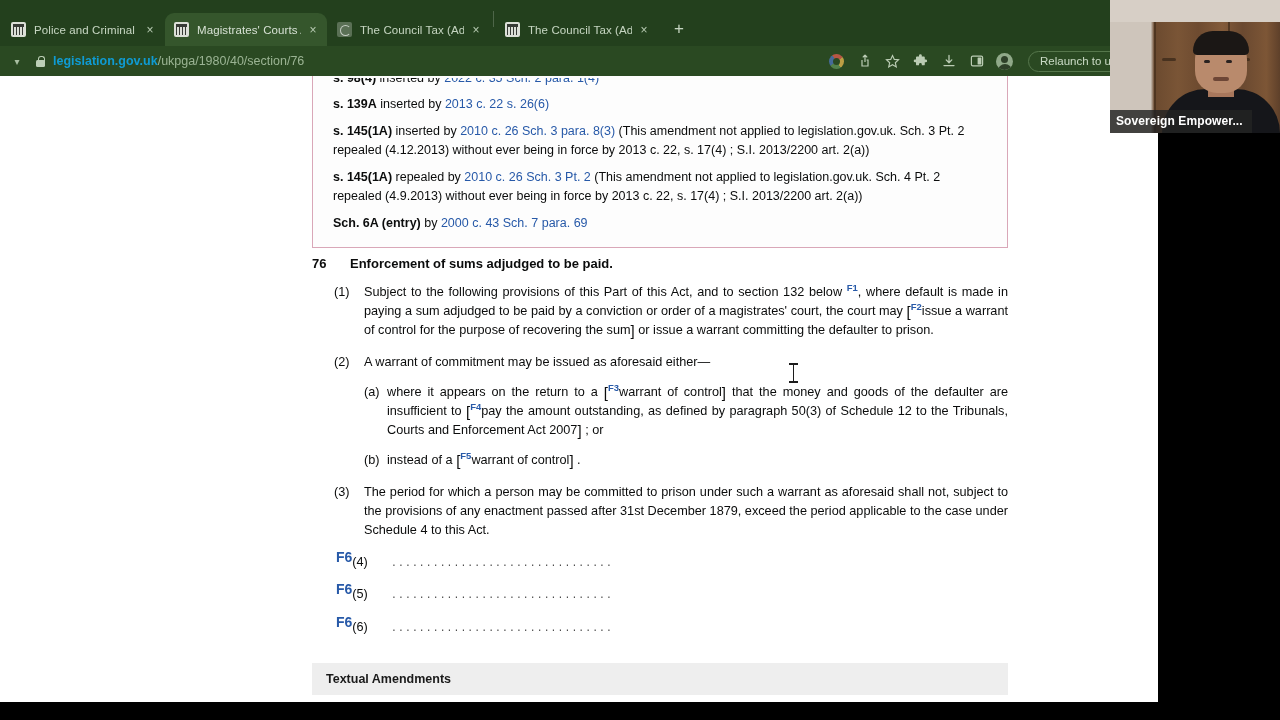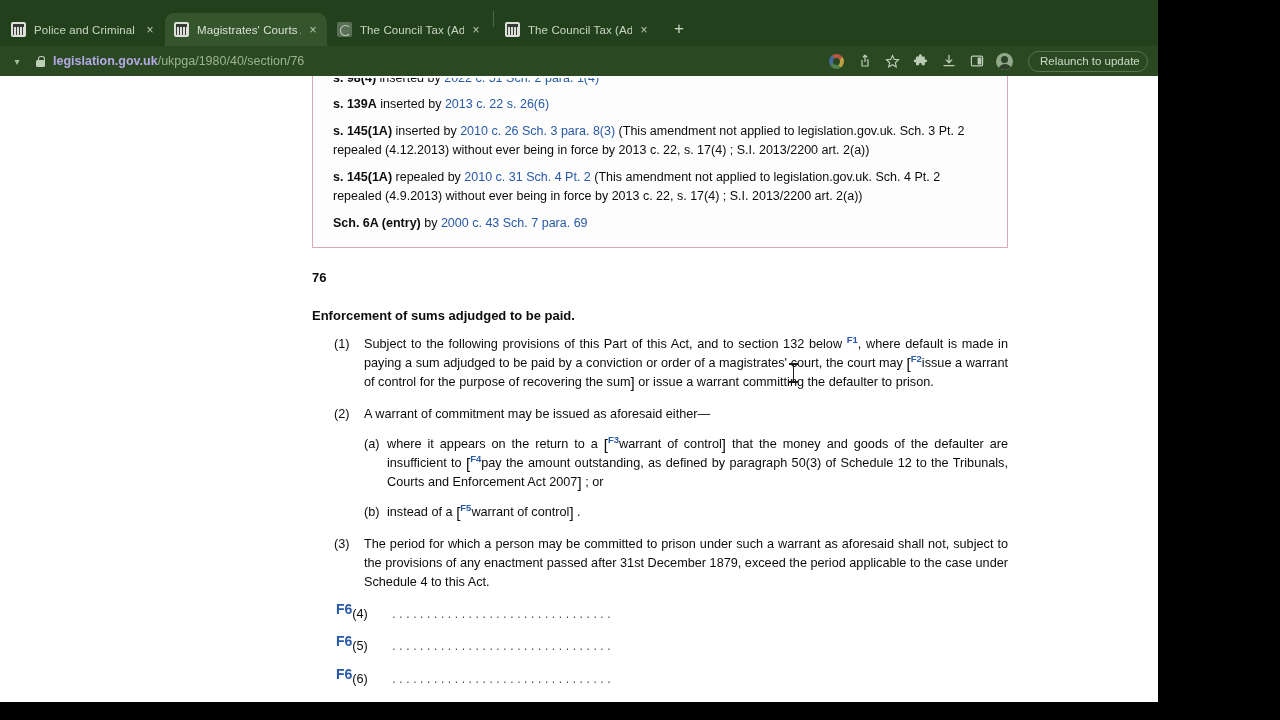--- a/index.html
+++ b/index.html
@@ -97,21 +97,21 @@
   }
   .lock-icon::before{
     content:""; position:absolute; left:0; bottom:0; width:9px; height:6.5px;
     background:#cfdfc9; border-radius:1.5px;
   }
   .lock-icon::after{
     content:""; position:absolute; left:2px; top:0; width:5px; height:6px;
     border:1.4px solid #cfdfc9; border-bottom:none; border-radius:3px 3px 0 0;
   }
   #url { font-size: 12.5px; color: #a9c0a2; white-space: nowrap; overflow: hidden; }
-  #url b { color: #c4b5fd; font-weight: 700; }
+  #url b { color: #0ea5e9; font-weight: 700; }
   #tb-right { display: flex; align-items: center; gap: 11px; padding-right: 2px; }
   .tbicon { width: 17px; height: 17px; position: relative; color:#cddcc7; display:flex; align-items:center; justify-content:center; }
   .tbicon svg { display:block; }
   #relaunch {
     height: 21px; padding: 0 11px; margin-left: 4px;
     border: 1px solid #5d7d53; border-radius: 11px;
     font-size: 11.5px; color: #dcead8; display: flex; align-items: center;
     white-space: nowrap; max-width: 120px; overflow: hidden;
   }
   #g-icon {
@@ -152,21 +152,21 @@
     margin-top: 7px;
   }
   .amend-line:first-child{ margin-top:0; }
   .amend-line b { font-weight: 700; text-align: right; }
   .lk { color: #2759a8; }
   .clipped-row{ height:10px; overflow:hidden; position:relative; }
   .clipped-row .amend-line{ position:absolute; bottom:0; left:0; right:0; }
 
   
   #sec-head {
-    display: flex; margin-top: 22px; align-items: baseline; flex-direction: column;
+    display: flex; margin-top: 8px; align-items: baseline;
   }
   #sec-num { width: 38px; font-size: 13px; font-weight: 700; flex: 0 0 38px; }
   #sec-title { font-size: 13px; font-weight: 700; }
 
   .subsec {
     display: flex; margin-top: 12px; font-size: 12.7px; line-height: 19.2px;
   }
   .subsec .num { flex: 0 0 52px; text-align: left; padding-left: 22px; }
   .subsec .body { flex: 1 1 auto; text-align: justify; }
   .para {
@@ -362,35 +362,35 @@
         <div id="relaunch">Relaunch to update</div>
       </div>
     </div>
 
     <div id="viewport">
       <div id="page">
 
         <div id="amend-box">
           <div class="clipped-row">
             <div class="amend-line">
-              <b>s. 98(4)</b><span> inserted by </span><span class="lk">2022 c. 51 Sch. 2 para. 1(4)</span>
+              <b>s. 98(4)</b><span> inserted by </span><span class="lk">2022 c. 35 Sch. 2 para. 1(4)</span>
             </div>
           </div>
 
 
           <div class="amend-line">
             <b>s. 139A</b><span> inserted by </span><span class="lk">2013 c. 22 s. 26(6)</span>
           </div>
 
           <div class="amend-line">
             <b>s. 145(1A)</b><span> inserted by </span><span class="lk">2010 c. 26 Sch. 3 para. 8(3)</span><span> (This amendment not applied to legislation.gov.uk. Sch. 3 Pt. 2 repealed (4.12.2013) without ever being in force by 2013 c. 22, s. 17(4) ; S.I. 2013/2200 art. 2(a))</span>
           </div>
 
           <div class="amend-line">
-            <b>s. 145(1A)</b><span> repealed by </span><span class="lk">2010 c. 31 Sch. 4 Pt. 2</span><span> (This amendment not applied to legislation.gov.uk. Sch. 4 Pt. 2 repealed (4.9.2013) without ever being in force by 2013 c. 22, s. 17(4) ; S.I. 2013/2200 art. 2(a))</span>
+            <b>s. 145(1A)</b><span> repealed by </span><span class="lk">2010 c. 26 Sch. 3 Pt. 2</span><span> (This amendment not applied to legislation.gov.uk. Sch. 4 Pt. 2 repealed (4.9.2013) without ever being in force by 2013 c. 22, s. 17(4) ; S.I. 2013/2200 art. 2(a))</span>
           </div>
 
           <div class="amend-line">
             <b>Sch. 6A (entry)</b><span> by </span><span class="lk">2000 c. 43 Sch. 7 para. 69</span>
           </div>
         </div>
 
         <div id="sec-head">
           <span id="sec-num">76</span>
           <span id="sec-title">Enforcement of sums adjudged to be paid.</span>
@@ -443,14 +443,32 @@
         </div>
 
       </div>
 
       <div id="cursor"></div>
     </div>
 
     <div id="chrome-tint"></div>
   </div>
 
+  <div id="webcam">
+    <div class="wc-wall"></div>
+    <div class="wc-ceiling"></div>
+    <div class="wc-doorline" style="left:44px"></div>
+    <div class="wc-doorline" style="left:118px"></div>
+    <div class="wc-handle" style="left:52px;top:58px"></div>
+    <div class="wc-handle" style="left:126px;top:58px"></div>
+    <div class="wc-person">
+      <div class="wc-shoulders"></div>
+      <div class="wc-neck"></div>
+      <div class="wc-head"></div>
+      <div class="wc-hair"></div>
+      <div class="wc-eye" style="left:42px"></div>
+      <div class="wc-eye" style="left:64px"></div>
+      <div class="wc-mouth"></div>
+    </div>
+    <div id="wc-label">Sovereign Empower...</div>
+  </div>
 
 </div>
 
 </body></html>

